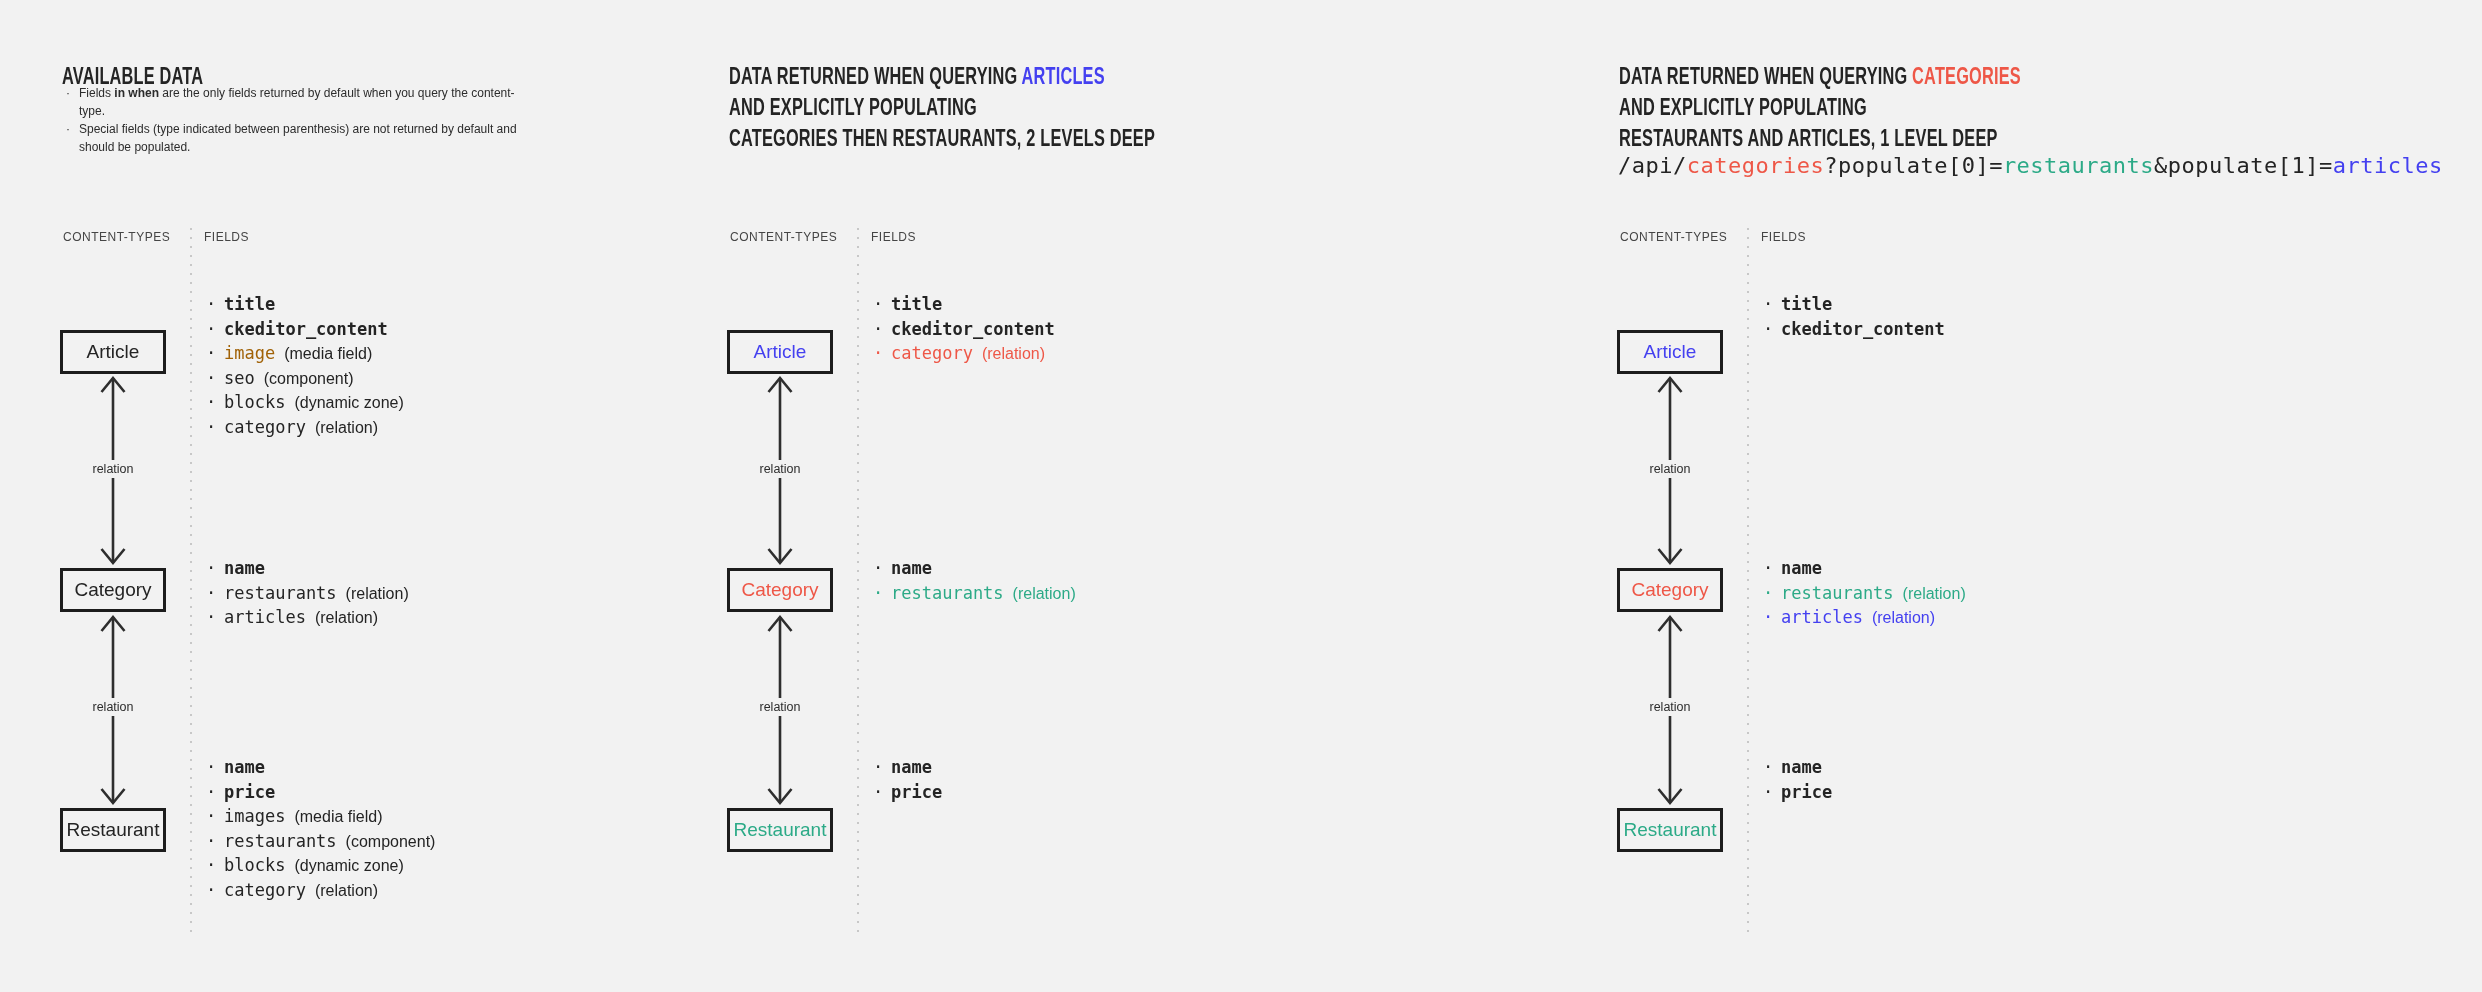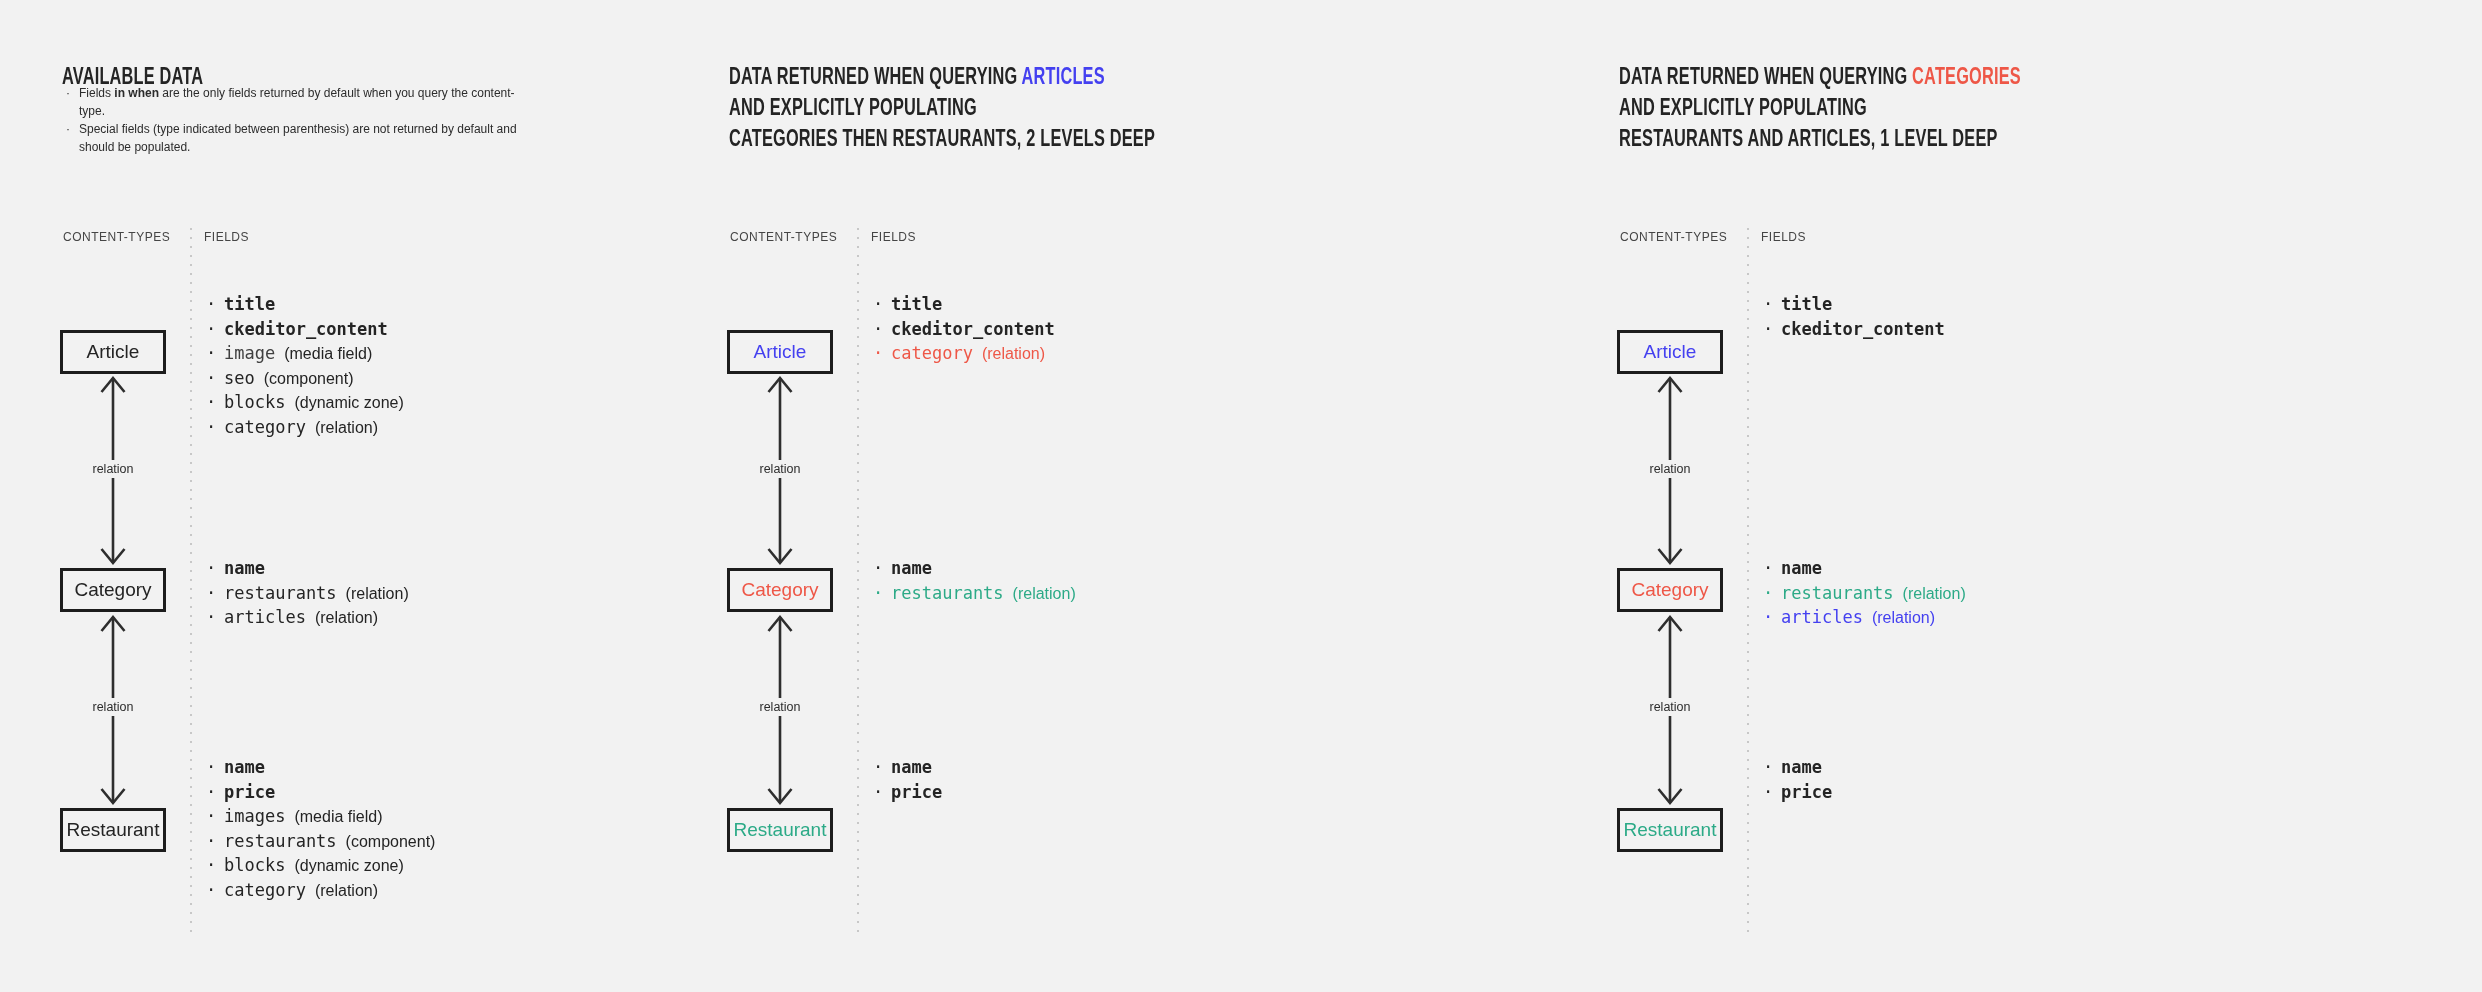--- a/index.html
+++ b/index.html
@@ -98,21 +98,21 @@
         <div class="field">
           <span class="field-bullet" style="color: rgb(36, 36, 36);">·</span>
           <span class="field-name bold" style="color: rgb(36, 36, 36);">title</span>
         </div>
         <div class="field">
           <span class="field-bullet" style="color: rgb(36, 36, 36);">·</span>
           <span class="field-name bold" style="color: rgb(36, 36, 36);">ckeditor_content</span>
         </div>
         <div class="field">
           <span class="field-bullet" style="color: rgb(36, 36, 36);">·</span>
-          <span class="field-name" style="color: #404040;">image</span>
+          <span class="field-name" style="color: #a16207;">image</span>
           <span class="field-ann" style="color: rgb(36, 36, 36);">(media field)</span>
         </div>
         <div class="field">
           <span class="field-bullet" style="color: rgb(36, 36, 36);">·</span>
           <span class="field-name" style="color: rgb(36, 36, 36);">seo</span>
           <span class="field-ann" style="color: rgb(36, 36, 36);">(component)</span>
         </div>
         <div class="field">
           <span class="field-bullet" style="color: rgb(36, 36, 36);">·</span>
           <span class="field-name" style="color: rgb(36, 36, 36);">blocks</span>
@@ -242,20 +242,21 @@
         </div>
       </div>
   </section>
 
   <section class="column" style="left:1587px;width:895px;">
     <h2 class="title">
         <div><span style="color: rgb(36, 36, 36);">DATA RETURNED WHEN QUERYING </span><span style="color: rgb(238, 87, 71);">CATEGORIES</span></div>
         <div><span style="color: rgb(36, 36, 36);">AND EXPLICITLY POPULATING</span></div>
         <div><span style="color: rgb(36, 36, 36);">RESTAURANTS AND ARTICLES, 1 LEVEL DEEP</span></div>
       </h2>
+    <div class="code"><span style="color: rgb(36, 36, 36);">/api/</span><span style="color: rgb(238, 87, 71);">categories</span><span style="color: rgb(36, 36, 36);">?populate[0]=</span><span style="color: rgb(44, 170, 135);">restaurants</span><span style="color: rgb(36, 36, 36);">&amp;populate[1]=</span><span style="color: rgb(68, 64, 240);">articles</span></div>
 
     <div class="diagram-label label-ct">CONTENT-TYPES</div>
     <div class="diagram-label label-fields">FIELDS</div>
     <div class="divider"></div>
 
     <div class="node node-article">
       <span style="color: rgb(68, 64, 240);">Article</span>
     </div>
     <svg class="arrow arrow1" viewBox="0 0 30 191">
       <line x1="15" y1="3" x2="15" y2="188" stroke="currentColor" stroke-width="2.6"></line>

